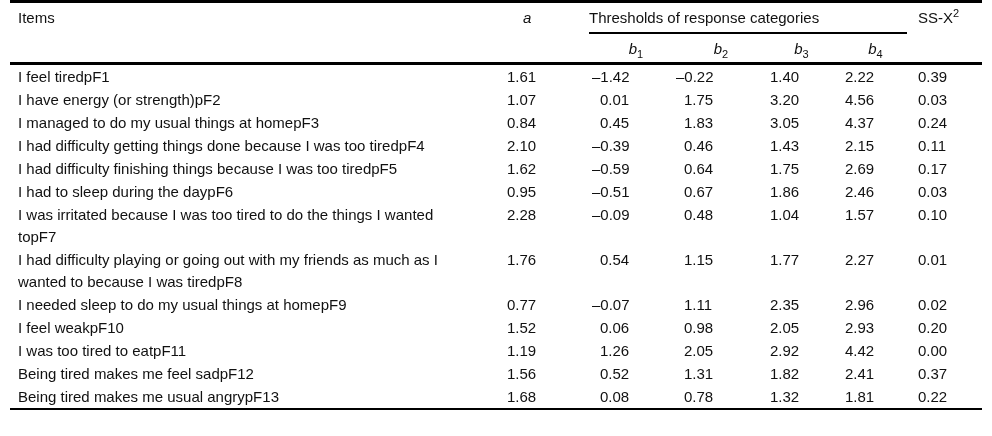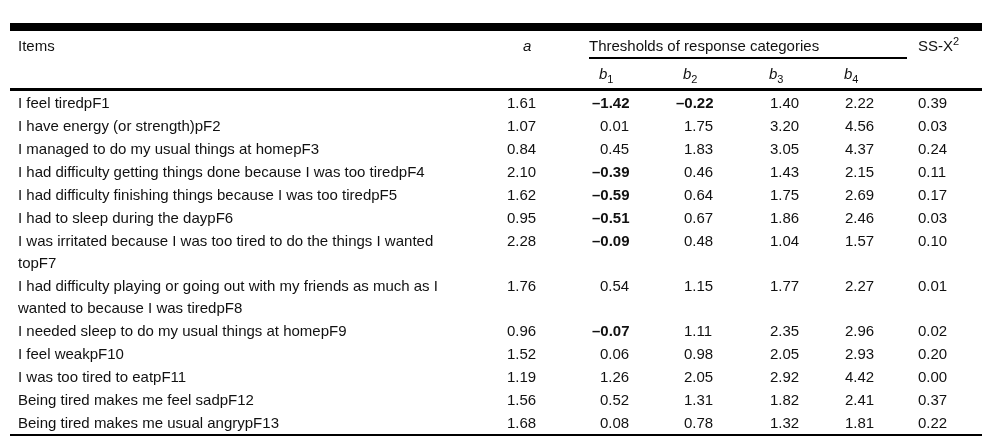--- a/index.html
+++ b/index.html
@@ -9,24 +9,24 @@
     width: 992px;
     height: 436px;
     overflow: hidden;
     font-family: "Liberation Sans", sans-serif;
     color: #111111;
   }
   table.params {
     border-collapse: collapse;
     table-layout: fixed;
     width: 972px;
-    margin: 23px 0 0 10px;
+    margin: 0 0 0 10px;
     font-size: 15px;
     line-height: 22px;
-    border-top: 8px solid #000000;
+    border-top: 3px solid #000000;
   }
   col.c-items { width: 486px; }
   col.c-a     { width: 93px; }
   col.c-b1    { width: 84px; }
   col.c-b2    { width: 86px; }
   col.c-b3    { width: 75px; }
   col.c-b4    { width: 73px; }
   col.c-ss    { width: 75px; }
 
   thead { border-bottom: 3px solid #000; }
@@ -35,36 +35,36 @@
     vertical-align: top;
     padding: 5px 0 0 0;
     line-height: 20px;
     text-align: left;
   }
   tr.head1 { height: 31px; }
   tr.head2 { height: 31px; }
   th.h-items { padding-left: 8px; }
   th.h-a     { padding-left: 27px; font-style: italic; }
   th.h-group { text-align: left; border-bottom: 2px solid #000; }
-  th.h-b     { padding-left: 10px; font-style: italic; }
+  th.h-b     { padding-left: 10px; font-style: italic; text-align: center; }
   th.h-ss    { padding-left: 11px; }
   sub.bsub { font-size: 11px; font-style: normal; line-height: 0; }
   sup.xsup { font-size: 11px; line-height: 0; }
 
   tbody { border-bottom: 2px solid #000; }
   tbody td {
     vertical-align: top;
     padding: 1px 0 0 0;
   }
   td.c-item {
     padding-left: 8px;
     white-space: pre-line;
   }
   td.num { padding-left: 11px; }
-  td.num.neg { text-indent: -8px; font-weight: bold; }
+  td.num.neg { text-indent: -8px; }
 </style>
 </head>
 <body>
 
 <table class="params">
   <colgroup>
     <col class="c-items">
     <col class="c-a">
     <col class="c-b1">
     <col class="c-b2">
@@ -158,21 +158,21 @@
 wanted to because I was tiredpF8</td>
     <td class="num">1.76</td>
     <td class="num">0.54</td>
     <td class="num">1.15</td>
     <td class="num">1.77</td>
     <td class="num">2.27</td>
     <td class="num">0.01</td>
   </tr>
       <tr>
     <td class="c-item">I needed sleep to do my usual things at homepF9</td>
-    <td class="num">0.96</td>
+    <td class="num">0.77</td>
     <td class="num neg">–0.07</td>
     <td class="num">1.11</td>
     <td class="num">2.35</td>
     <td class="num">2.96</td>
     <td class="num">0.02</td>
   </tr>
       <tr>
     <td class="c-item">I feel weakpF10</td>
     <td class="num">1.52</td>
     <td class="num">0.06</td>

